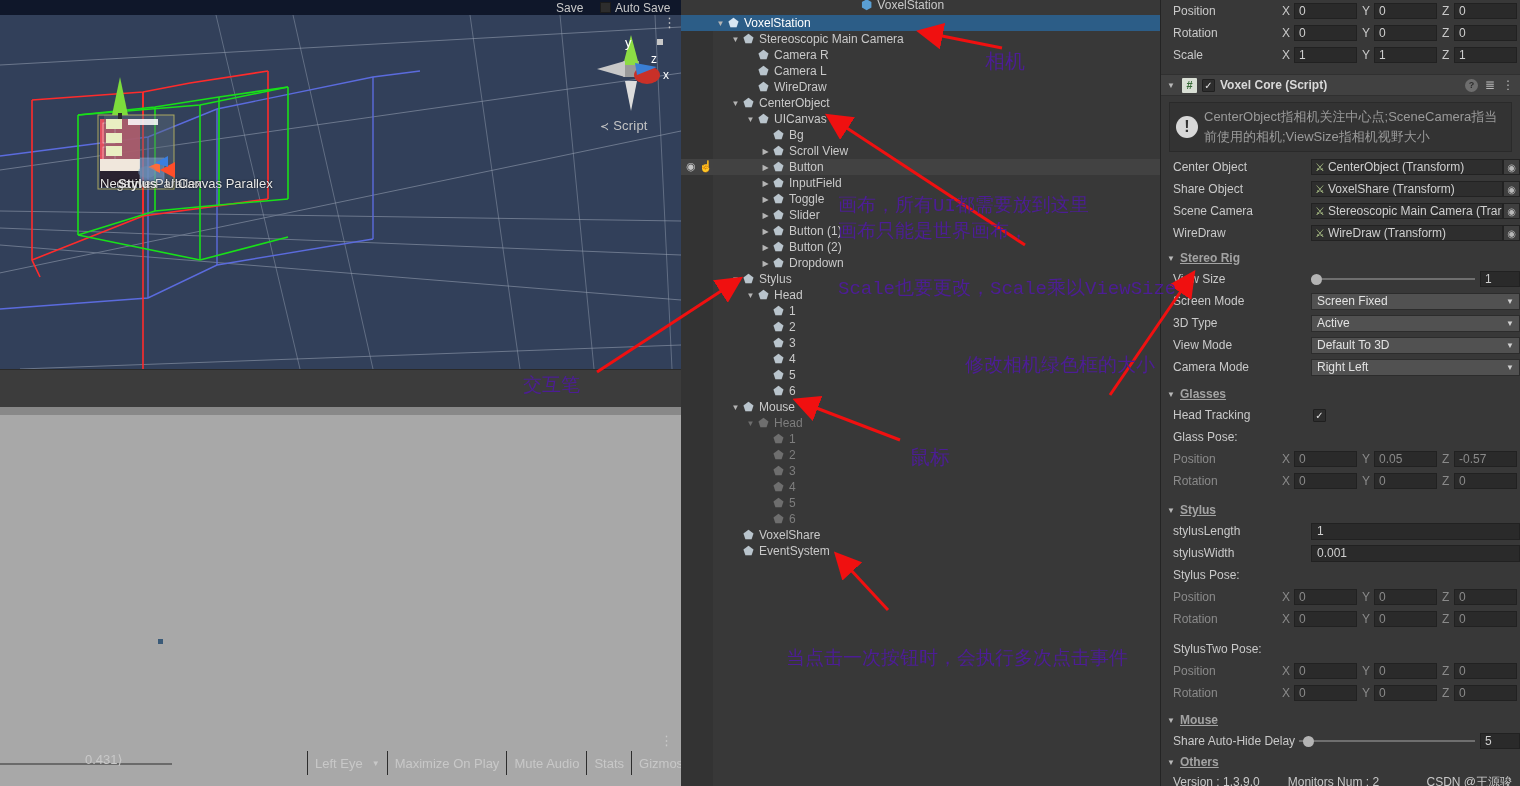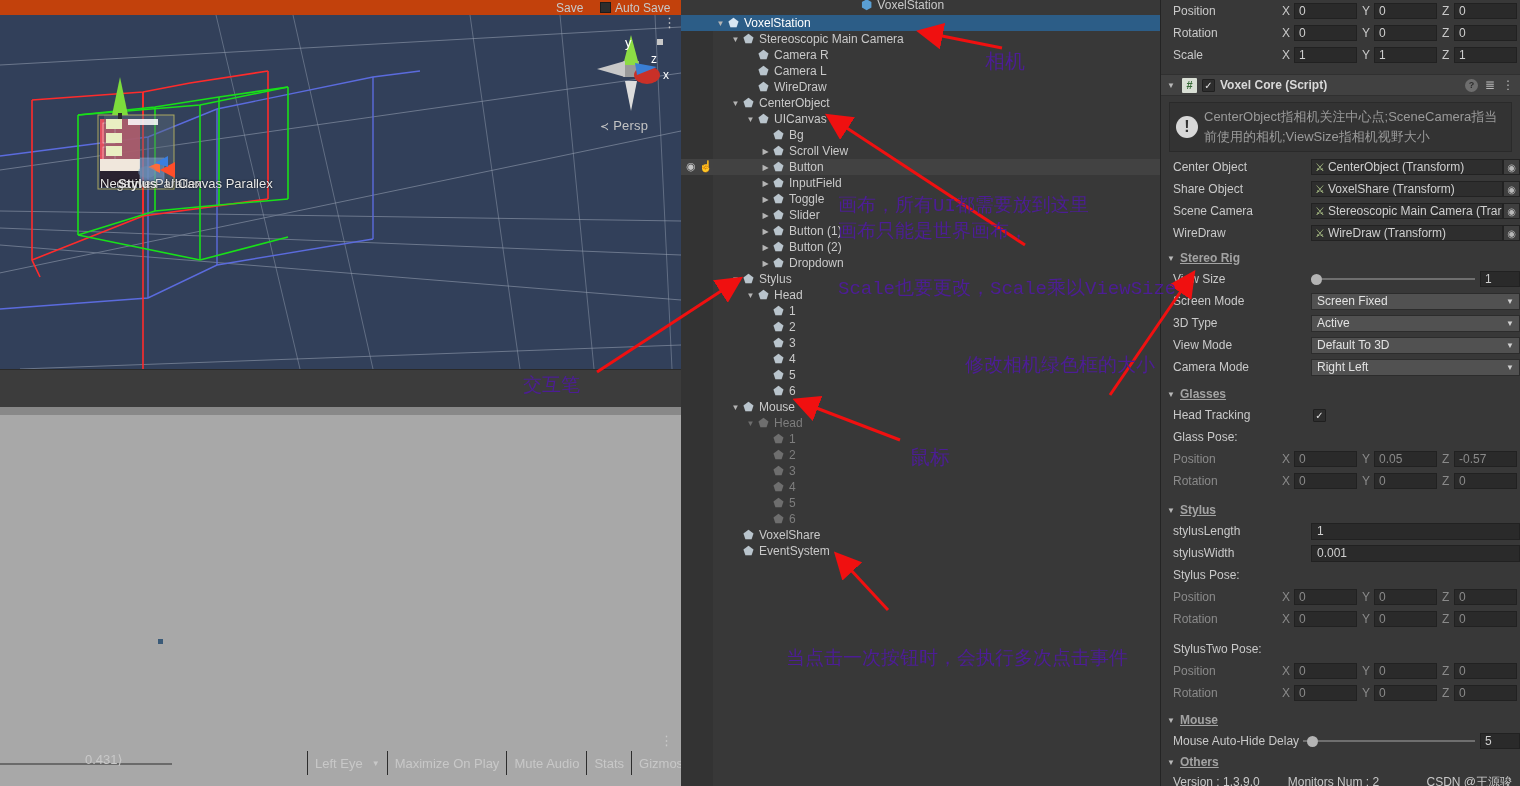--- a/index.html
+++ b/index.html
@@ -6,21 +6,21 @@
   html, body {
     width: 1520px; height: 786px;
     background: #a8a8a8;
     font-family: "Liberation Sans", sans-serif;
     overflow: hidden;
   }
   #root { position: relative; width: 1520px; height: 786px; }
 
   
   .scene-panel { position: absolute; left: 0; top: 0; width: 681px; height: 415px; background: #383838; }
-  .scene-topbar { position: absolute; left: 0; top: 0; width: 760px; height: 15px; background: #c2410c; }
+  .scene-topbar { position: absolute; left: 0; top: 0; width: 760px; height: 15px; background: #0f172a; }
   .scene-viewport {
     position: absolute; left: 0; top: 15px; width: 681px; height: 354px;
     background: #32405a; overflow: hidden;
   }
   .scene-statusbar {
     position: absolute; left: 0; top: 369px; width: 681px; height: 38px; background: #3c3c3c;
     border-top: 1px solid #2a2a2a;
   }
   .scene-bottom-edge { position:absolute; left:0; top:407px; width:681px; height:8px; background:#888; }
 
@@ -276,21 +276,21 @@
         <polygon points="2,36 30,28 30,44" fill="#c8c8c8"></polygon>
         <ellipse cx="52" cy="42" rx="13" ry="9" fill="#c93028"></ellipse>
         <polygon points="40,30 62,34 42,42" fill="#3a7fd5"></polygon>
         <text x="30" y="14" fill="#ffffff" font-size="13" font-family="Liberation Sans, sans-serif">y</text>
         <text x="56" y="30" fill="#ffffff" font-size="12" font-family="Liberation Sans, sans-serif">z</text>
         <text x="68" y="46" fill="#ffffff" font-size="12" font-family="Liberation Sans, sans-serif">x</text>
         <rect x="62" y="6" width="6" height="6" fill="#c8c8c8"></rect>
       </svg>
       <div class="persp-label">
         <span style="font-size:11px;">≺</span>
-        <span>Persp</span>
+        <span>Script</span>
       </div>
       <div class="gizmo-dots">⋮</div>
     </div>
 
     <div class="scene-statusbar">
       <div class="sv-footer-slider">
         <div class="track"></div>
       </div>
       <div class="sv-footer-val">0.431⟩</div>
       <div class="sv-ctrl-group" style="left:307px;">
@@ -776,21 +776,21 @@
       </div>
     </div>
 
     <div style="height:6px;"></div>
 
     <div class="foldout">
       <span class="tw">▼</span>
       <span class="ftitle">Mouse</span>
     </div>
     <div class="row">
-      <div class="lbl" style="width:auto; padding-right:4px;">Mouse Auto-Hide Delay</div>
+      <div class="lbl" style="width:auto; padding-right:4px;">Share Auto-Hide Delay</div>
       <div class="slider-row">
         <div class="sl-track">
           <div class="sl-line"></div>
           <div class="sl-knob" id="knob-delay" style="left: calc(2% + 0px);"></div>
         </div>
         <div class="sl-val">5</div>
       </div>
     </div>
 
     <div class="foldout">

